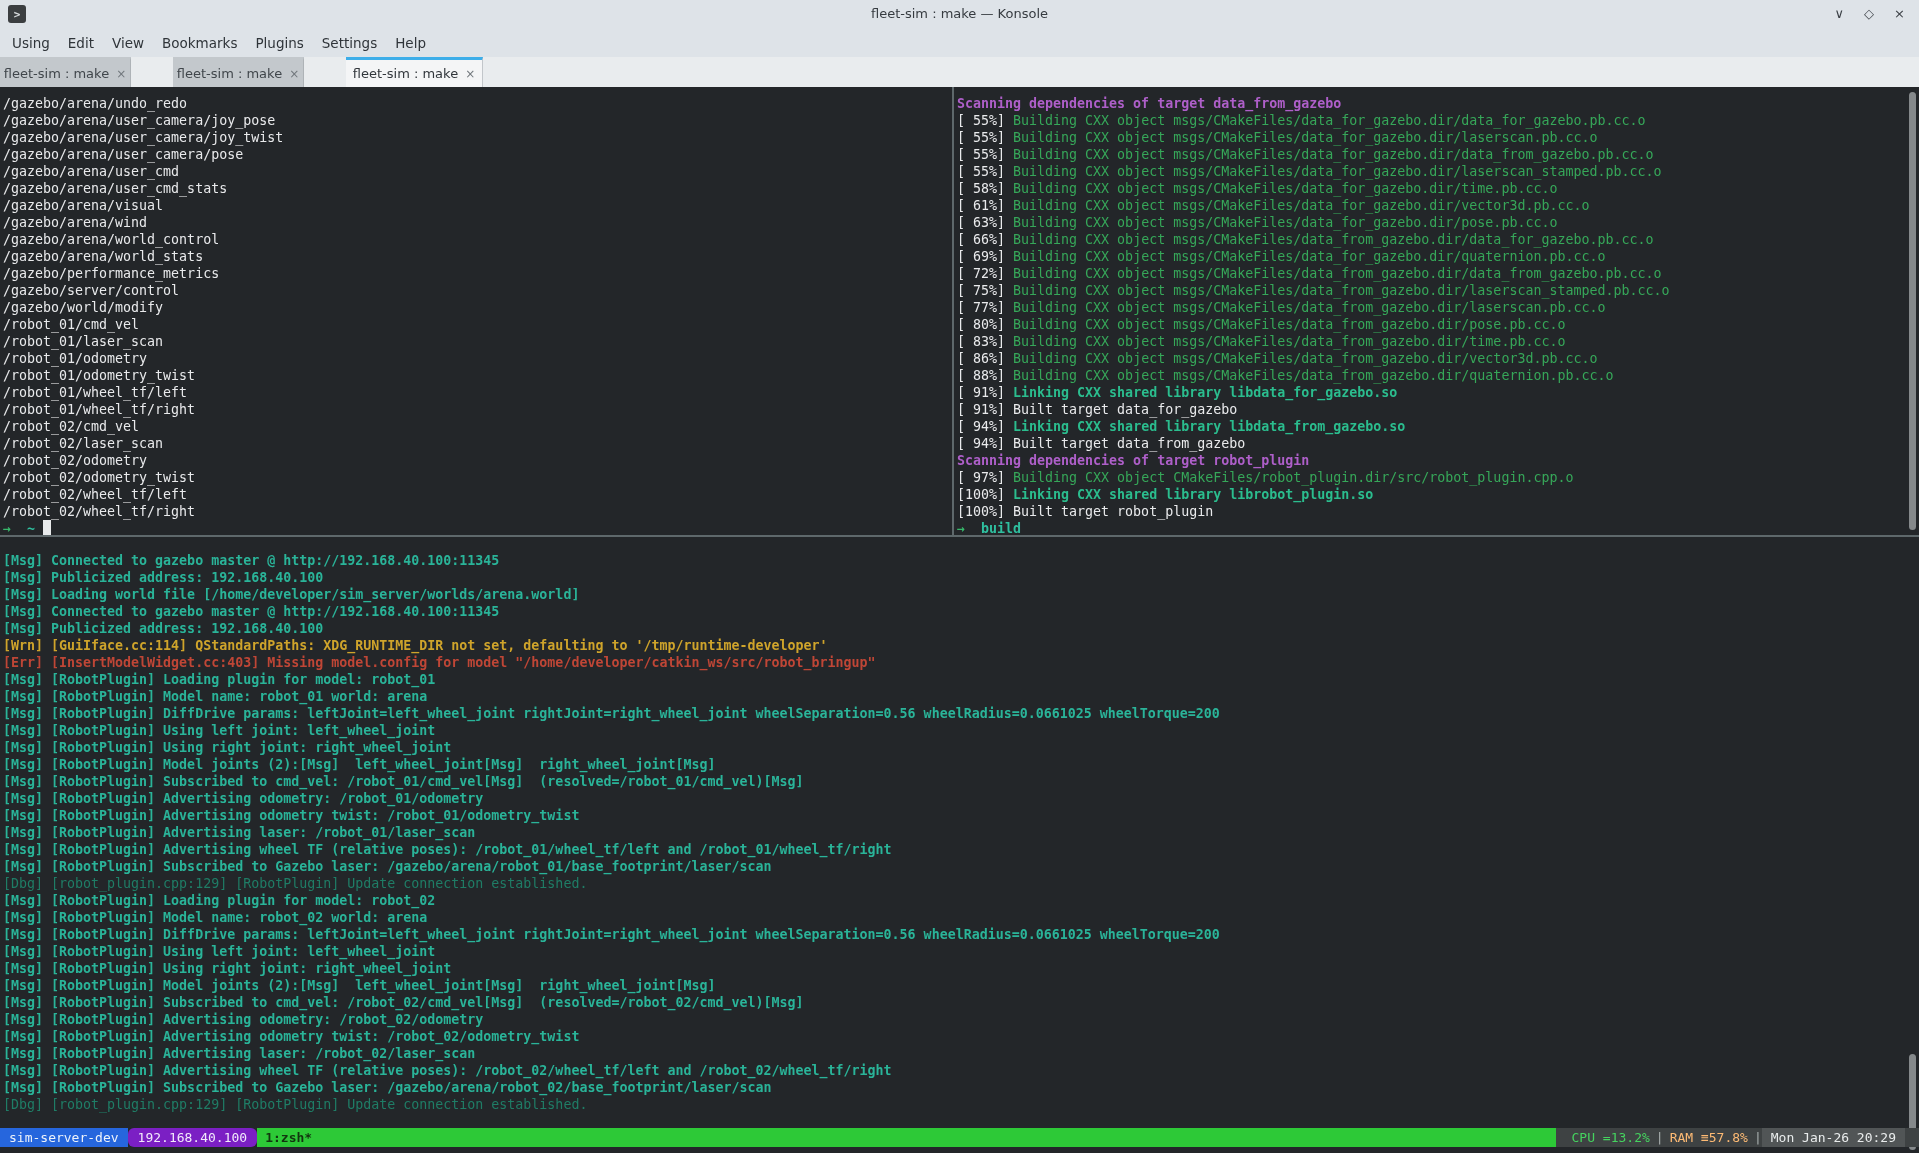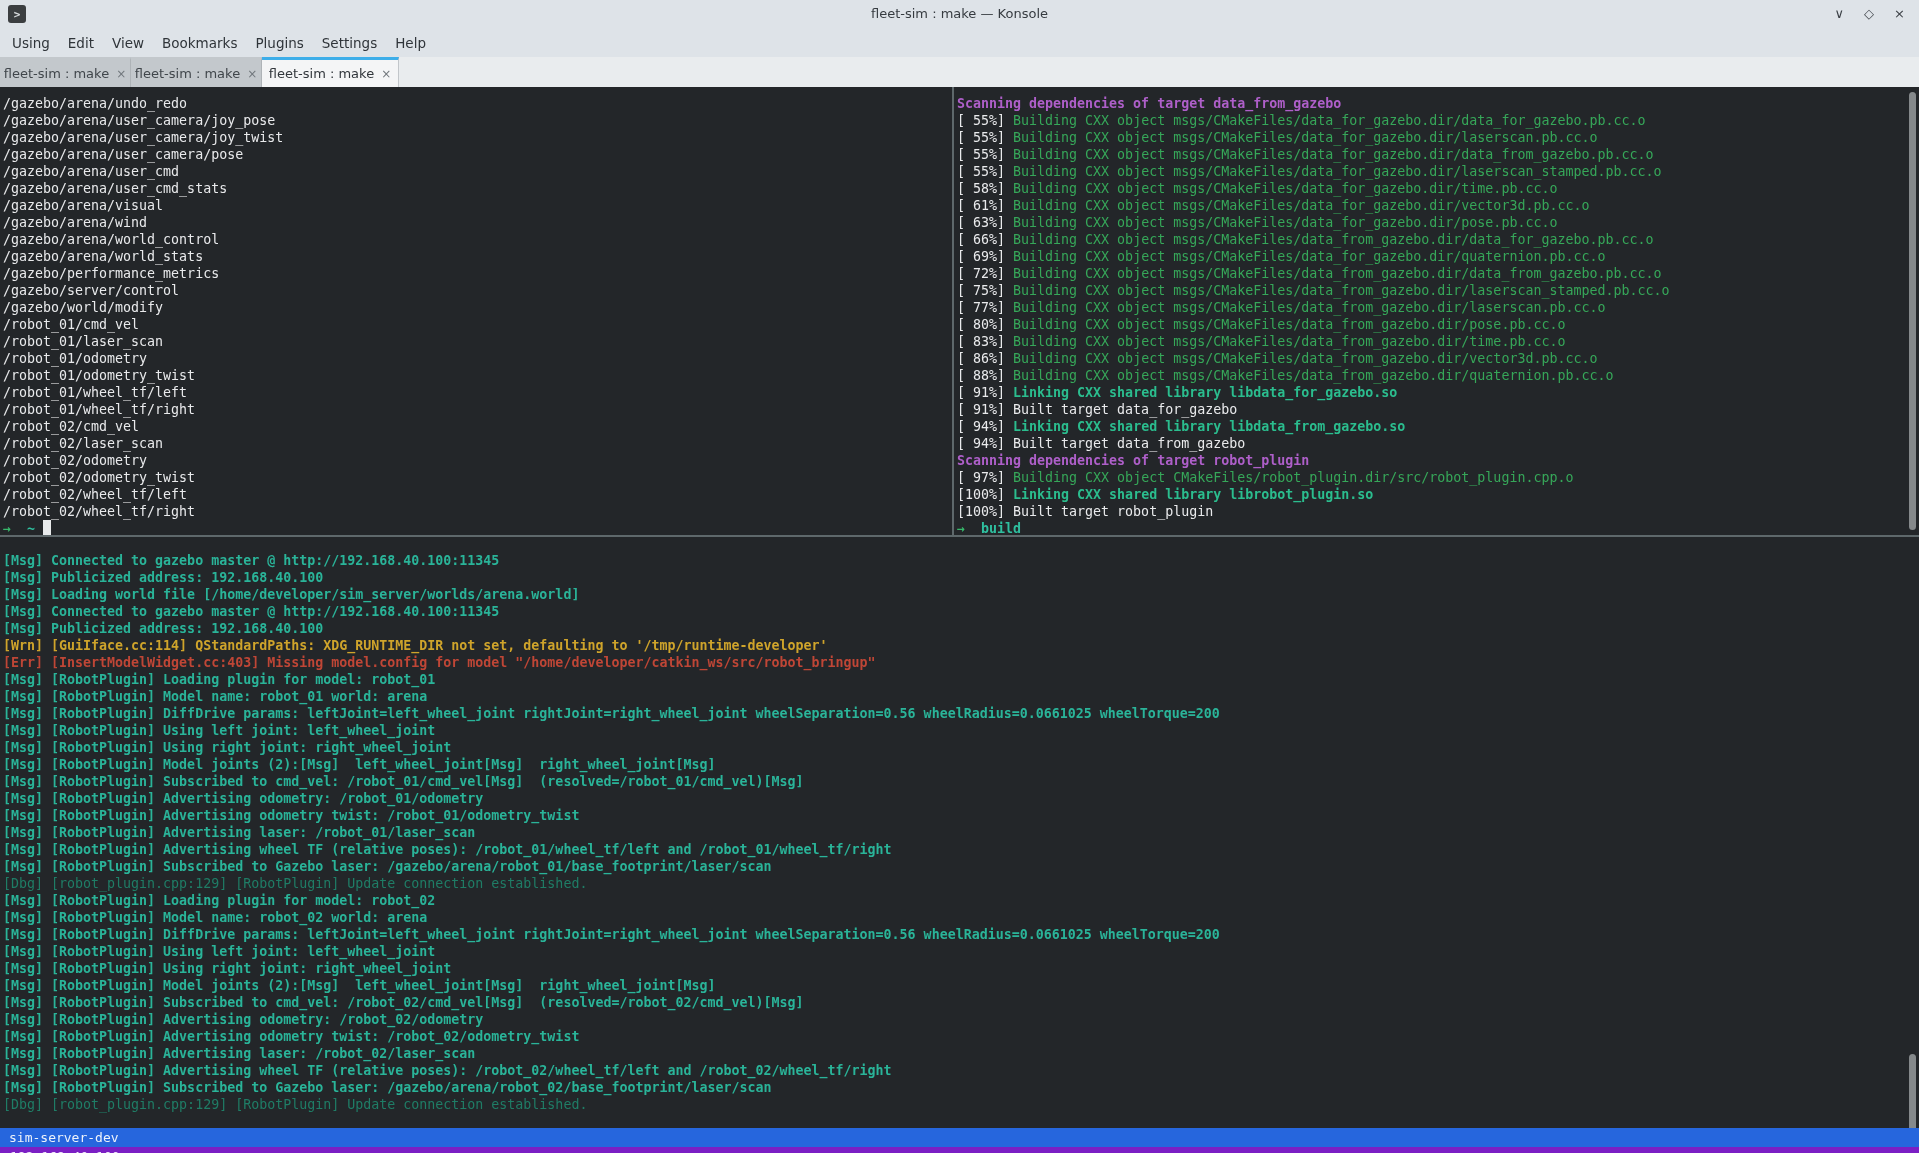--- a/index.html
+++ b/index.html
@@ -30,21 +30,21 @@
   }
   .win-btn { color:#3a3f44; font-size:13px; line-height:28px; cursor:default; }
   .menubar {
     position:absolute; top:28px; left:0; width:1919px; height:29px;
     background:#dee3e8; display:flex; align-items:center;
     padding-left:12px; gap:18px; font-size:13.5px; color:#2f3439;
   }
   .menu-item { white-space:nowrap; }
   .tabbar {
     position:absolute; top:57px; left:0; width:1919px; height:30px;
-    background:#e9ecee; display:flex;
+    background:#e9ecee; display:flex;gap:42px;
   }
   .tab {
     width:131px; height:30px; display:flex; align-items:center; justify-content:center;
     gap:7px; font-size:13px; color:#40464b; background:#c3c8cc;
     border-right:1px solid #aeb3b7; border-top:3px solid #c3c8cc;
   }
   .tab.active {
     width:137px; background:#f4f5f6; border-top:3px solid #3daee9;
     border-right:1px solid #c2c6ca; color:#31363b;
   }
@@ -88,24 +88,24 @@
     vertical-align:bottom; margin-bottom:1px;
   }
   
   .sbar { position:absolute; width:7px; border-radius:4px; background:#85898b; }
   .sbar-topright { right:3px; top:92px; height:438px; }
   .sbar-bottom   { right:3px; top:1054px; height:96px; }
   
   .statusbar {
     position:absolute; top:1128px; left:0; width:1919px; height:19px;
     display:flex; font-family:"DejaVu Sans Mono","Liberation Mono",monospace;
-    font-size:13px; line-height:19px; white-space:pre;flex-direction:column;
+    font-size:13px; line-height:19px; white-space:pre;
   }
   .sb-session { background:#2666dd; color:#eef3fb; padding:0 9px; }
-  .sb-host    { background:#7b1fc4; color:#f2e9fb; padding:0 10px; }
+  .sb-host    { background:#7b1fc4; color:#f2e9fb; padding:0 10px;border-radius:6px; }
   .sb-win     { background:#2dc937; color:#12350f; padding:0 8px; font-weight:bold; }
   .sb-fill    { flex:1; background:#2dc937; }
   .sb-right   { background:#3e4243; display:flex; align-items:center; }
   .sb-cpu  { color:#45d35f; padding:0 6px 0 16px; }
   .sb-sep  { color:#a7adad; }
   .sb-ram  { color:#fdba74; padding:15px 6px; }
   .sb-date { background:#515556; color:#e9ecec; padding:0 9px; }
   .sb-pad  { background:#3e4243; width:14px; }
 </style>
 </head>

